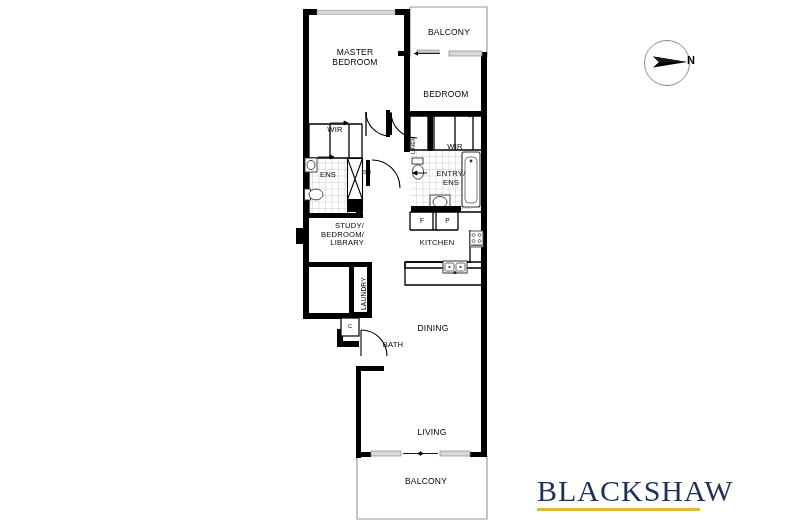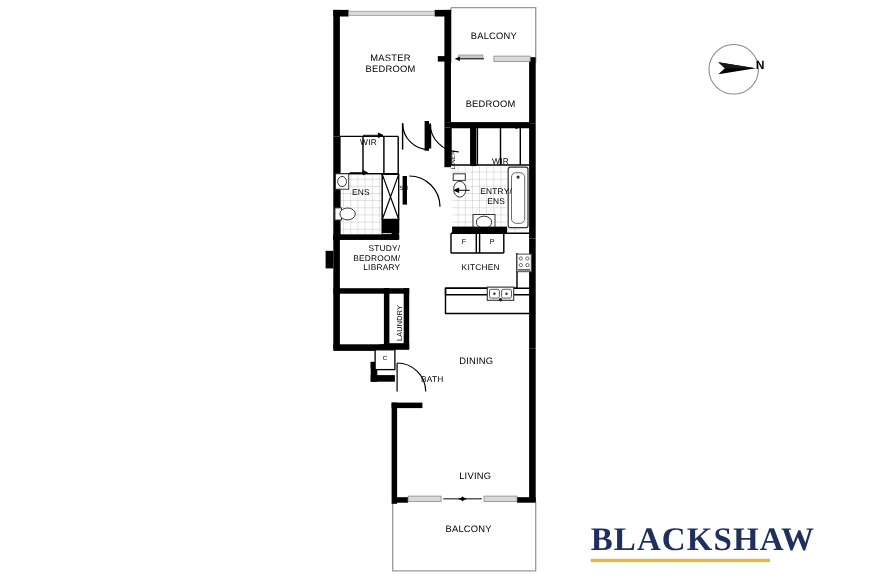--- a/index.html
+++ b/index.html
@@ -47,21 +47,21 @@
     font-size:11px;font-weight:bold;color:#000;
     font-family:"Liberation Sans", sans-serif;
   }
 
   
   #brand{
     position:absolute;left:537px;top:476px;width:180px;height:40px;
   }
   #brand .word{
     font-family:"Liberation Serif", serif;
-    font-weight:bold;
+    font-weight:normal;
     font-size:30px;
     letter-spacing:1.0px;
     color:#1f2f5e;
     line-height:1;
     white-space:nowrap;
   }
   #brand .rule{
     margin-top:2px;
     height:3px;width:163px;
     background:#e3b63c;

